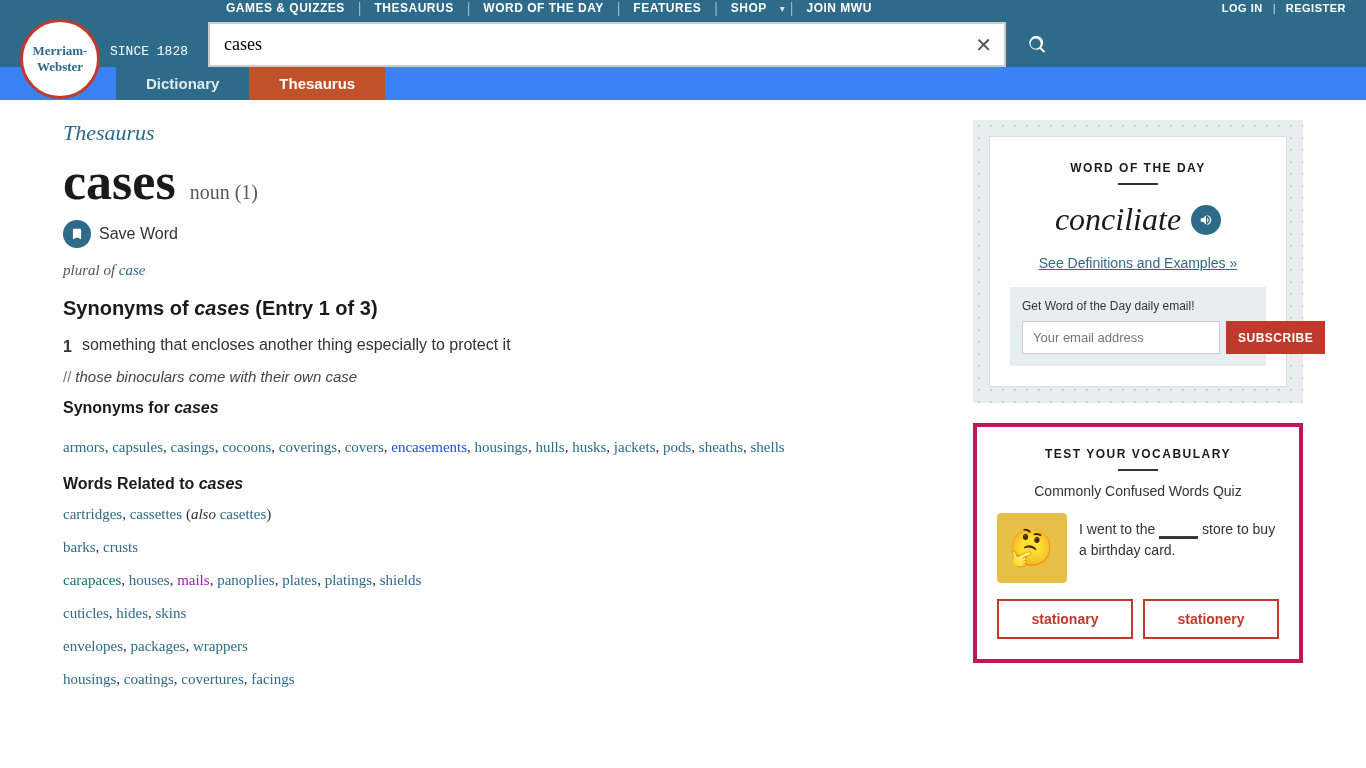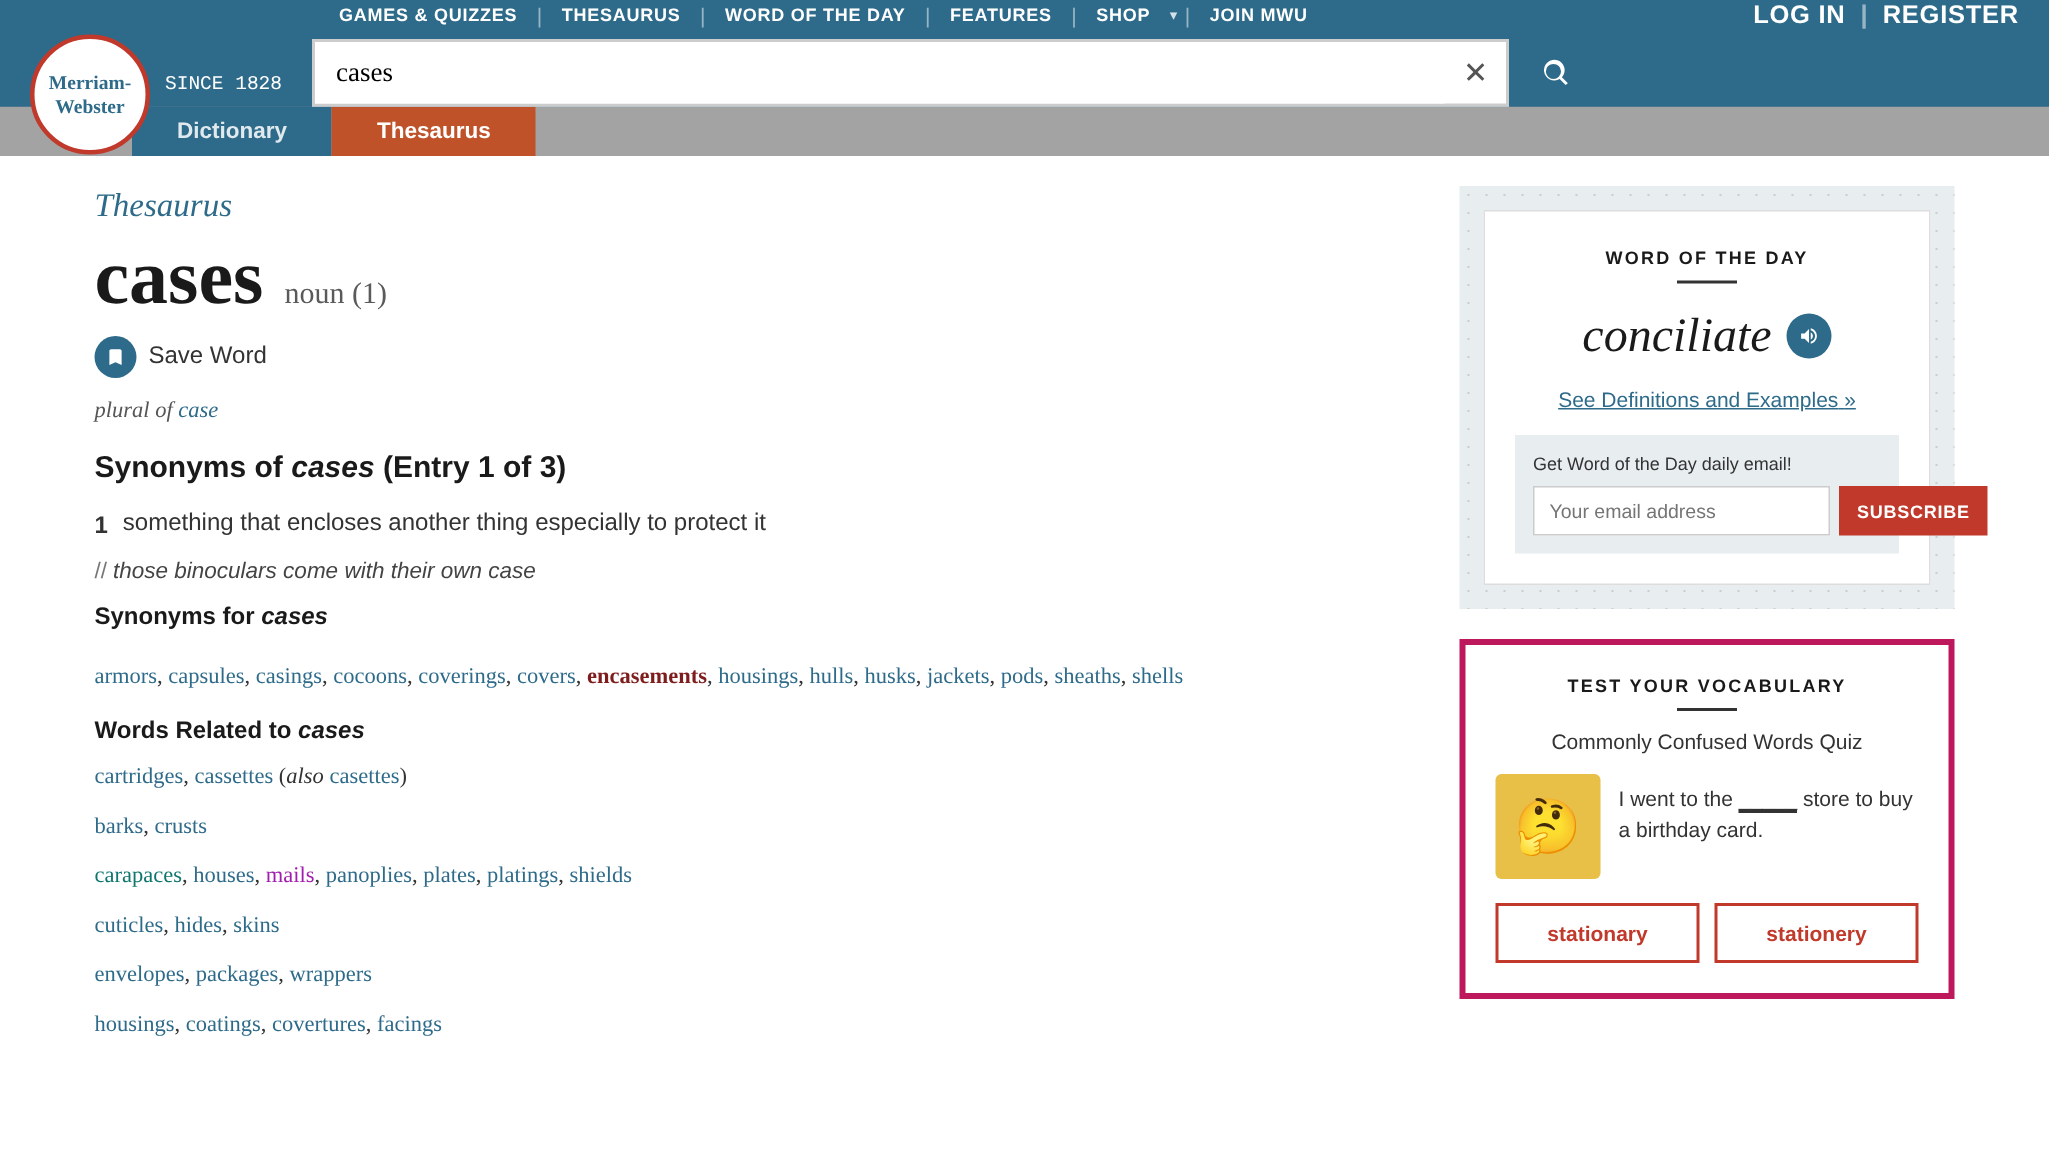--- a/index.html
+++ b/index.html
@@ -59,21 +59,21 @@
       display: flex;
       align-items: center;
       gap: 3px;
     }
     .auth-links {
       margin-left: auto;
       display: flex;
       align-items: center;
       gap: 10px;
       font-family: Arial, sans-serif;
-      font-size: 17px;
+      font-size: 11px;
       font-weight: 700;
     }
     .auth-links a {
       color: #fff;
       text-decoration: none;
       letter-spacing: 0.5px;
     }
     .auth-divider { color: rgba(255,255,255,0.5); }
     .search-row {
       display: flex;
@@ -506,21 +506,21 @@
         </div>
         <button class="search-submit-btn">
           <svg viewBox="0 0 24 24" xmlns="http://www.w3.org/2000/svg">
             <path d="M21 19l-4.35-4.35A7.5 7.5 0 1 0 15 16l4.35 4.35L21 19zM10.5 16a5.5 5.5 0 1 1 0-11 5.5 5.5 0 0 1 0 11z"></path>
           </svg>
         </button>
       </div>
     </div>
   </div>
 
-  <div style="display:flex; padding-left:88px; padding-right:20px; background:#a3a3a3;text-align:center;">
+  <div style="display:flex; padding-left:116px; padding-right:20px; background:#3b82f6;text-align:center;">
     <a class="tab">Dictionary</a>
     <a class="tab active">Thesaurus</a>
   </div>
 </div>
 
 <div class="main-wrapper">
 
   <div class="content-area">
     <div class="thesaurus-label">Thesaurus</div>
 
@@ -556,21 +556,21 @@
     </div>
 
     <div class="syn-label">Synonyms for <em>cases</em></div>
     <div class="syn-links">
       <a style="color: rgb(46, 107, 138); text-decoration: none;">armors</a><span>, </span>
       <a style="color: rgb(46, 107, 138); text-decoration: none;">capsules</a><span>, </span>
       <a style="color: rgb(46, 107, 138); text-decoration: none;">casings</a><span>, </span>
       <a style="color: rgb(46, 107, 138); text-decoration: none;">cocoons</a><span>, </span>
       <a style="color: rgb(46, 107, 138); text-decoration: none;">coverings</a><span>, </span>
       <a style="color: rgb(46, 107, 138); text-decoration: none;">covers</a><span>, </span>
-      <a style="color: #7f1d1d; text-decoration: none; font-weight: bold;">encasements</a><span>, </span>
+      <a style="color: #1d4ed8; text-decoration: none;">encasements</a><span>, </span>
       <a style="color: rgb(46, 107, 138); text-decoration: none;">housings</a><span>, </span>
       <a style="color: rgb(46, 107, 138); text-decoration: none;">hulls</a><span>, </span>
       <a style="color: rgb(46, 107, 138); text-decoration: none;">husks</a><span>, </span>
       <a style="color: rgb(46, 107, 138); text-decoration: none;">jackets</a><span>, </span>
       <a style="color: rgb(46, 107, 138); text-decoration: none;">pods</a><span>, </span>
       <a style="color: rgb(46, 107, 138); text-decoration: none;">sheaths</a><span>, </span>
       <a style="color: rgb(46, 107, 138); text-decoration: none;">shells</a>
     </div>
 
     <div class="related-label">Words Related to <em>cases</em></div>

